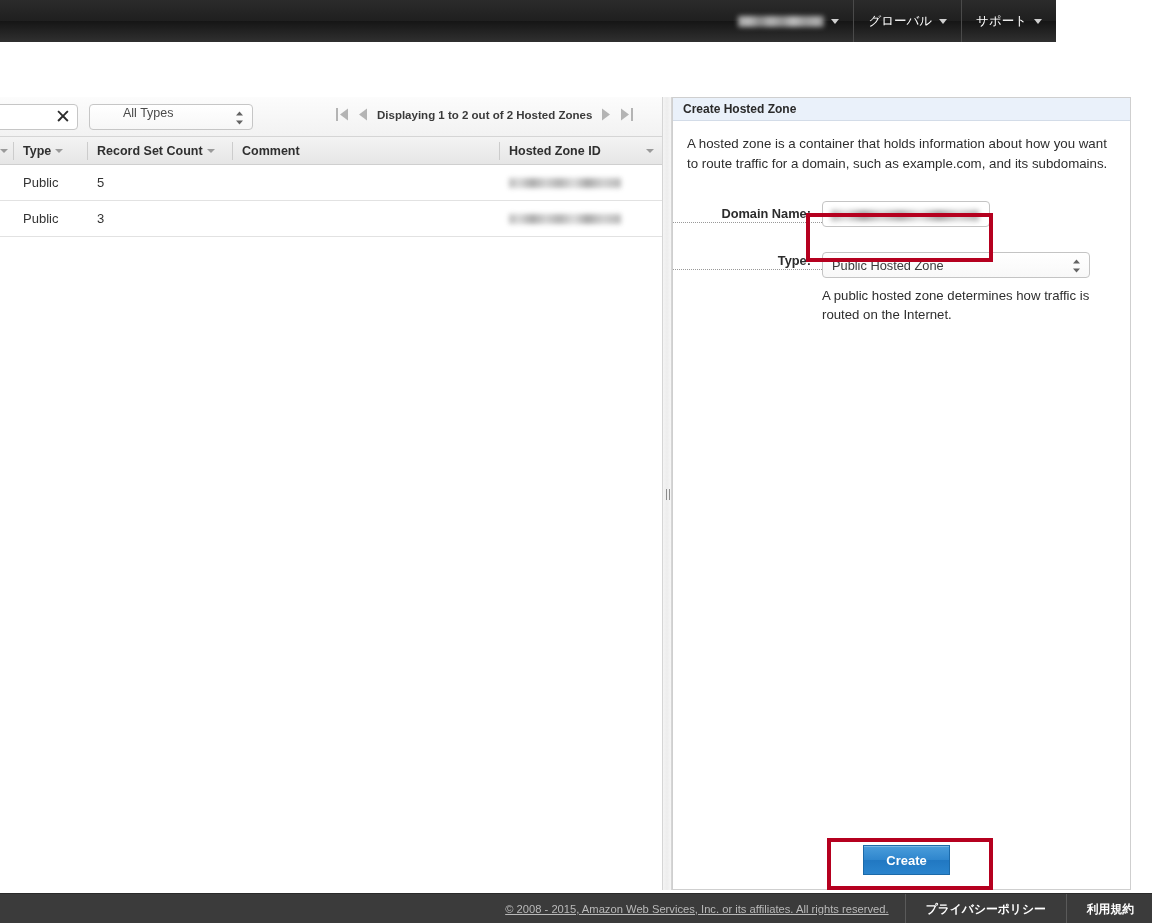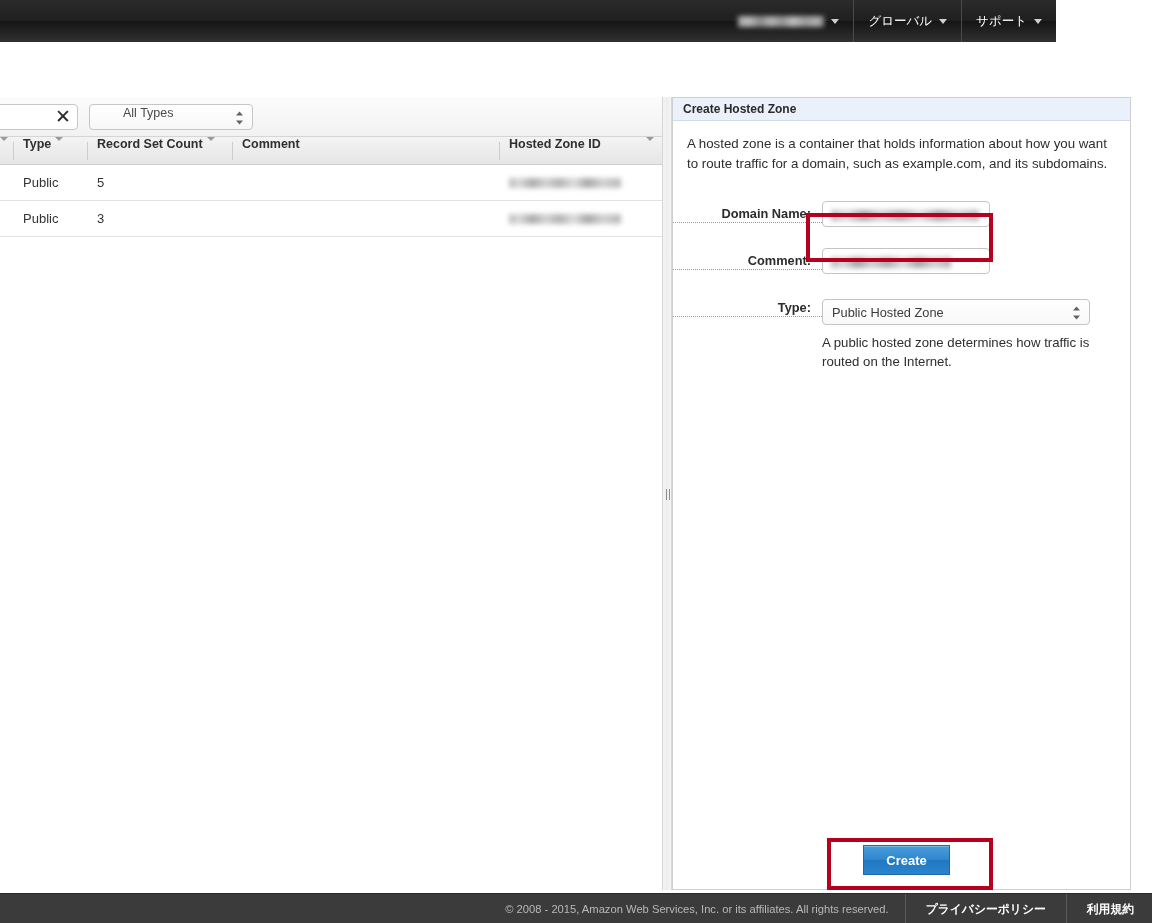--- a/index.html
+++ b/index.html
@@ -189,21 +189,21 @@
     align-items: center;
     height: 28px;
     background: linear-gradient(to bottom,#f3f3f3 0%, #e6e6e6 100%);
     border-bottom: 1px solid #cfcfcf;
     font-size: 12.5px;
     font-weight: bold;
     color: #2f2f2f;
   }
   .th {
     display: flex;
-    align-items: flex-start;
+    align-items: center;
     height: 28px;
     padding-left: 9px;
     position: relative;
     white-space: nowrap;
     cursor: pointer;
     gap: 4px;
   }
   .th::after {
     content: "";
     position: absolute;
@@ -418,20 +418,21 @@
     display: flex;
     align-items: center;
     justify-content: flex-end;
     border-top: 1px solid #2a2a2a;
   }
   .footer-copy {
     font-size: 11.2px;
     color: #b9b9b9;
     padding-right: 16px;
     white-space: nowrap;
+    text-decoration: underline;
   }
   .footer-link {
     font-size: 11.8px;
     font-weight: bold;
     color: #ffffff;
     padding: 0 20px;
     height: 30px;
     line-height: 30px;
     border-left: 1px solid #5a5a5a;
     cursor: pointer;
@@ -469,20 +470,37 @@
       <span class="search-clear">✕</span>
 
       <div class="types-select">
         <span class="types-select-label">All Types</span>
         <svg class="spinner-arrows" viewBox="0 0 9 14">
           <path fill="#636363" d="M4.5 0.5 L8 4.5 L1 4.5 Z"></path>
           <path fill="#636363" d="M4.5 13.5 L8 9.5 L1 9.5 Z"></path>
         </svg>
       </div>
 
+      <div class="pager">
+        <svg class="pg-icon" width="13" height="15" viewBox="0 0 13 15">
+          <rect x="0" y="1" width="2" height="13" fill="#b4b4b4"></rect>
+          <path fill="#b4b4b4" d="M12 1.5 L12 13.5 L4 7.5 Z"></path>
+        </svg>
+        <svg class="pg-icon" width="10" height="15" viewBox="0 0 10 15">
+          <path fill="#b4b4b4" d="M9 1.5 L9 13.5 L1 7.5 Z"></path>
+        </svg>
+        <span class="pager-txt">Displaying 1 to 2 out of 2 Hosted Zones</span>
+        <svg class="pg-icon" width="10" height="15" viewBox="0 0 10 15">
+          <path fill="#b4b4b4" d="M1 1.5 L1 13.5 L9 7.5 Z"></path>
+        </svg>
+        <svg class="pg-icon" width="13" height="15" viewBox="0 0 13 15">
+          <path fill="#b4b4b4" d="M1 1.5 L1 13.5 L9 7.5 Z"></path>
+          <rect x="11" y="1" width="2" height="13" fill="#b4b4b4"></rect>
+        </svg>
+      </div>
     </div>
 
     <div class="tbl">
       <div class="tbl-head">
         <div class="th th-name">
           <span class="sort-caret"></span>
         </div>
         <div class="th th-type">
           <span>Type</span>
           <span class="sort-caret"></span>
@@ -535,28 +553,20 @@
 
       <div class="form-row">
         <div class="form-label">Domain Name:</div>
         <div class="field-wrap">
           <div class="txt-input">
             <span class="blurred-val blurred-domain"></span>
           </div>
         </div>
       </div>
 
-      <div class="form-row">
-        <div class="form-label">Comment:</div>
-        <div class="field-wrap">
-          <div class="txt-input">
-            <span class="blurred-val blurred-comment"></span>
-          </div>
-        </div>
-      </div>
 
       <div class="form-row">
         <div class="form-label">Type:</div>
         <div class="field-wrap">
           <div class="sel-input">
             <span class="sel-label">Public Hosted Zone</span>
             <svg class="sel-arrows" viewBox="0 0 9 14">
               <path fill="#636363" d="M4.5 0.5 L8 4.5 L1 4.5 Z"></path>
               <path fill="#636363" d="M4.5 13.5 L8 9.5 L1 9.5 Z"></path>
             </svg>

